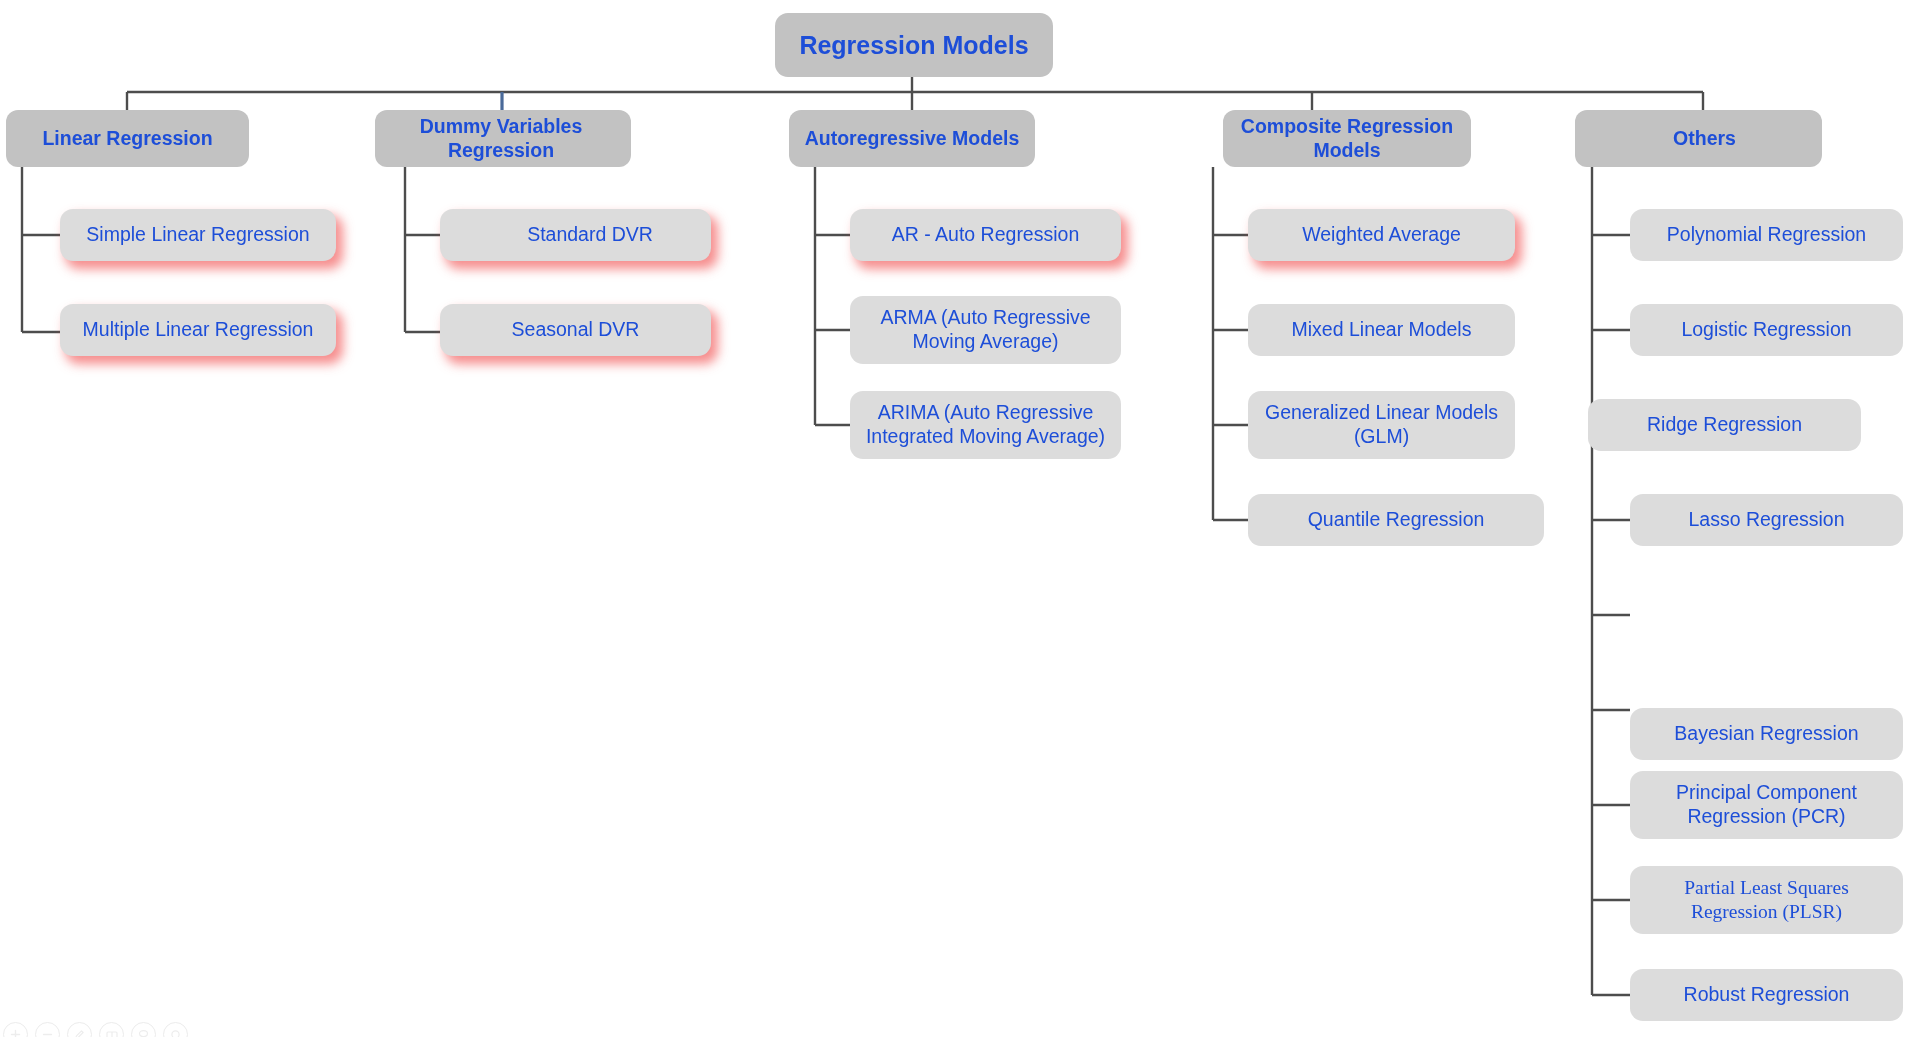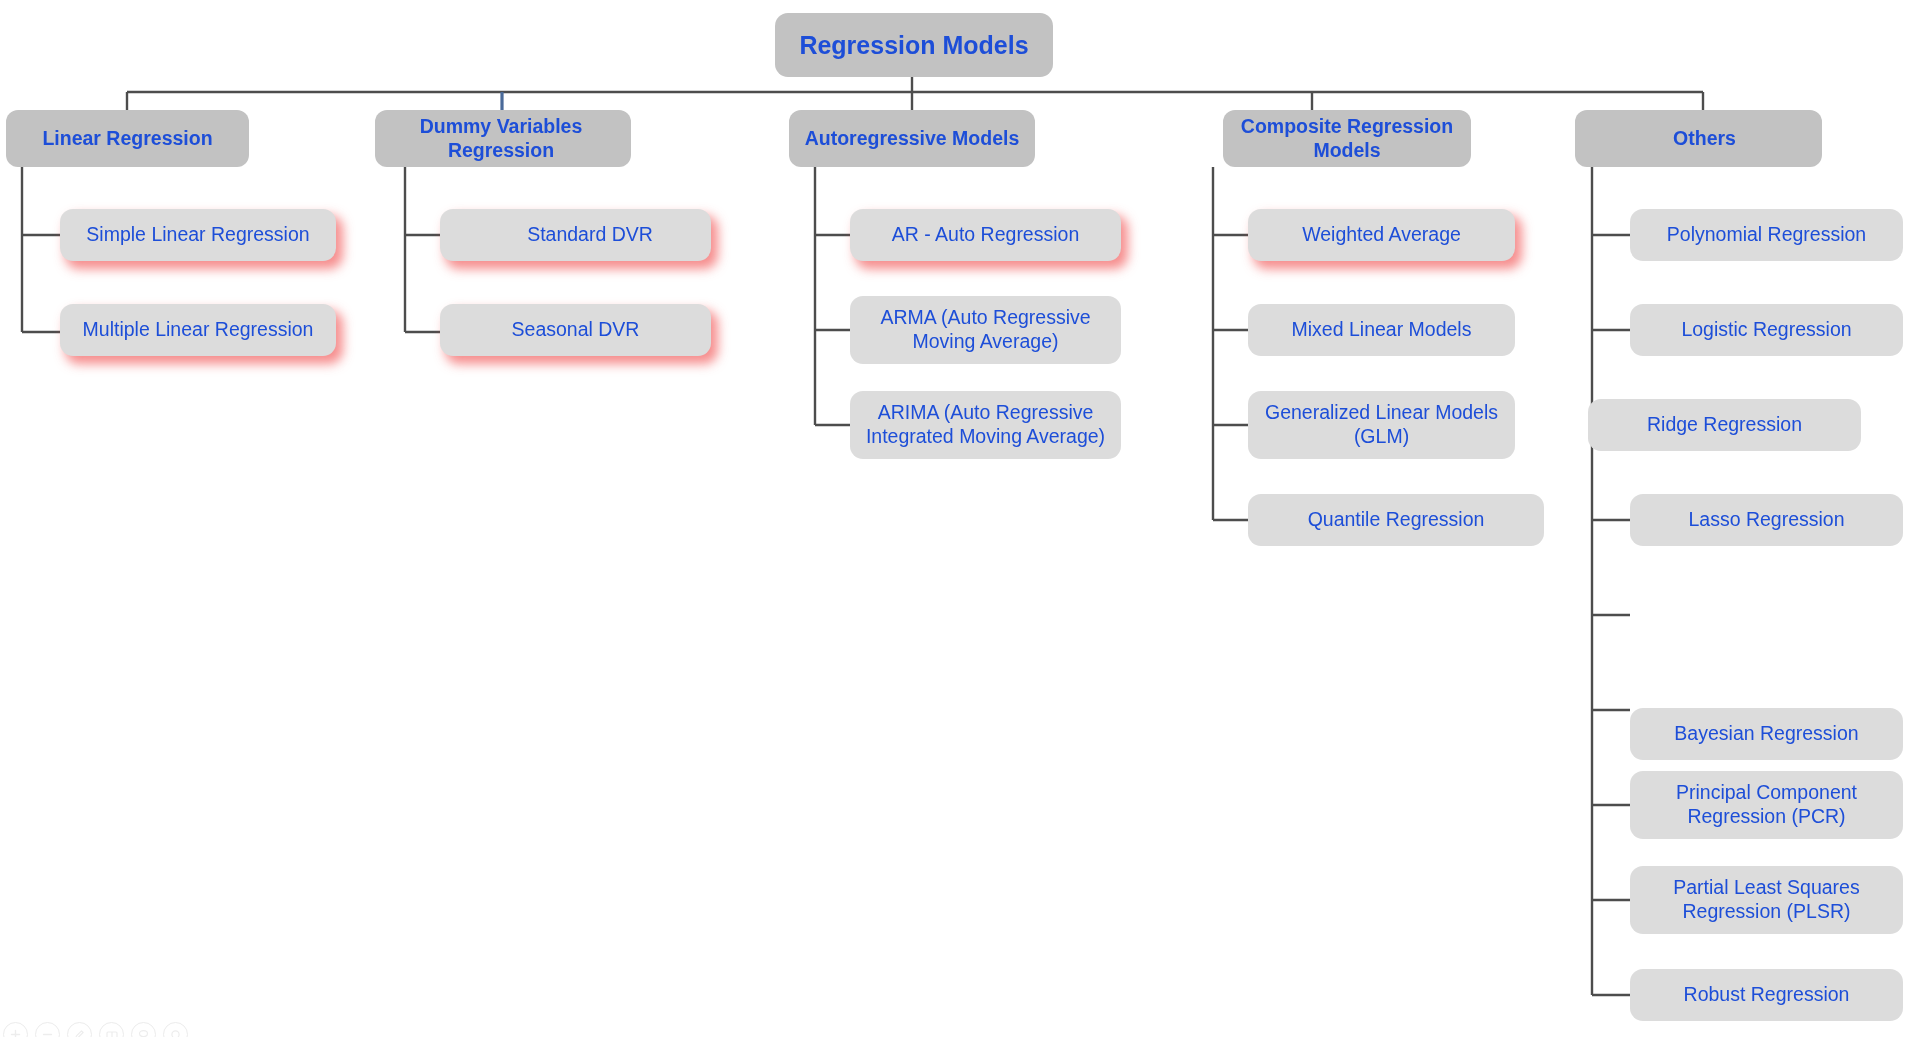--- a/index.html
+++ b/index.html
@@ -153,21 +153,21 @@
 (GLM)</div>
   <div class="node leaf" style="left:1248px; top:494px; width:296px; height:52px;">Quantile Regression</div>
 
   <div class="node leaf" style="left:1630px; top:209px; width:273px; height:52px;">Polynomial Regression</div>
   <div class="node leaf" style="left:1630px; top:304px; width:273px; height:52px;">Logistic Regression</div>
   <div class="node leaf" style="left:1568px; top:399px; width:273px; height:52px;margin-left:20px;">Ridge Regression</div>
   <div class="node leaf" style="left:1630px; top:494px; width:273px; height:52px;">Lasso Regression</div>
   <div class="node leaf" style="left:1630px; top:684px; width:273px; height:52px;margin-top:24px;">Bayesian Regression</div>
   <div class="node leaf" style="left:1630px; top:771px; width:273px; height:68px;">Principal Component
 Regression (PCR)</div>
-  <div class="node leaf" style="left:1630px; top:866px; width:273px; height:68px;">Partial Least Squares
+  <div class="node leaf" style="left:1630px; top:866px; width:273px; height:68px;font-family:Liberation Serif, serif;">Partial Least Squares
 Regression (PLSR)</div>
   <div class="node leaf" style="left:1630px; top:969px; width:273px; height:52px;">Robust Regression</div>
 
   <div id="toolbar">
     <div class="tb-btn">
       <svg width="13" height="13" viewBox="0 0 13 13">
           <path d="M6.5 2.5v8M2.5 6.5h8" stroke="#ededed" stroke-width="1.4" fill="none" stroke-linecap="round"></path>
         </svg>
     </div>
     <div class="tb-btn">

